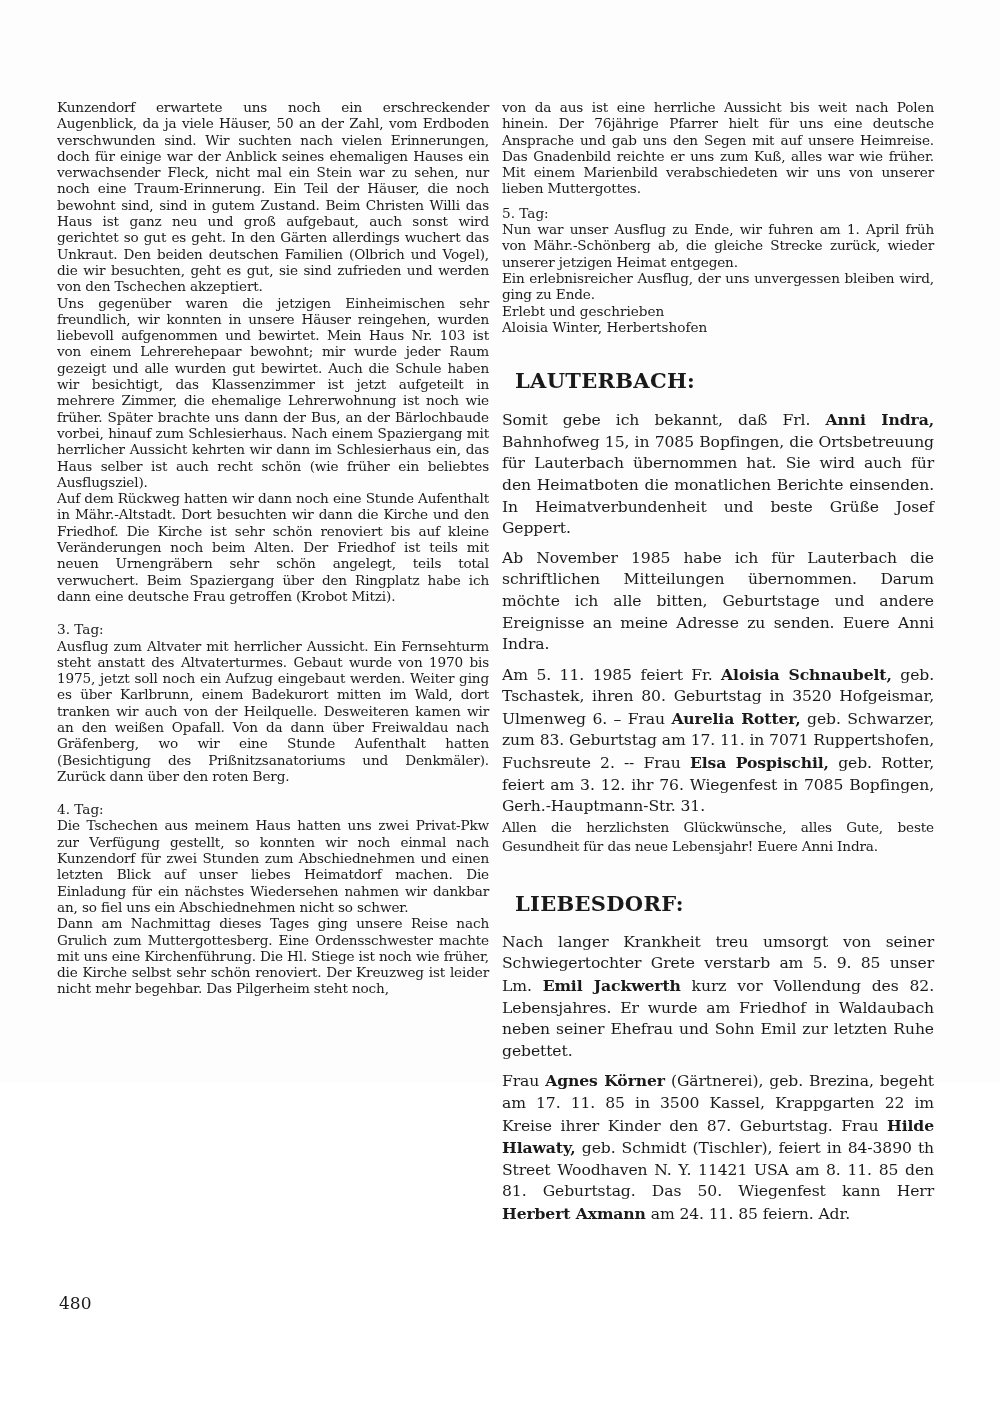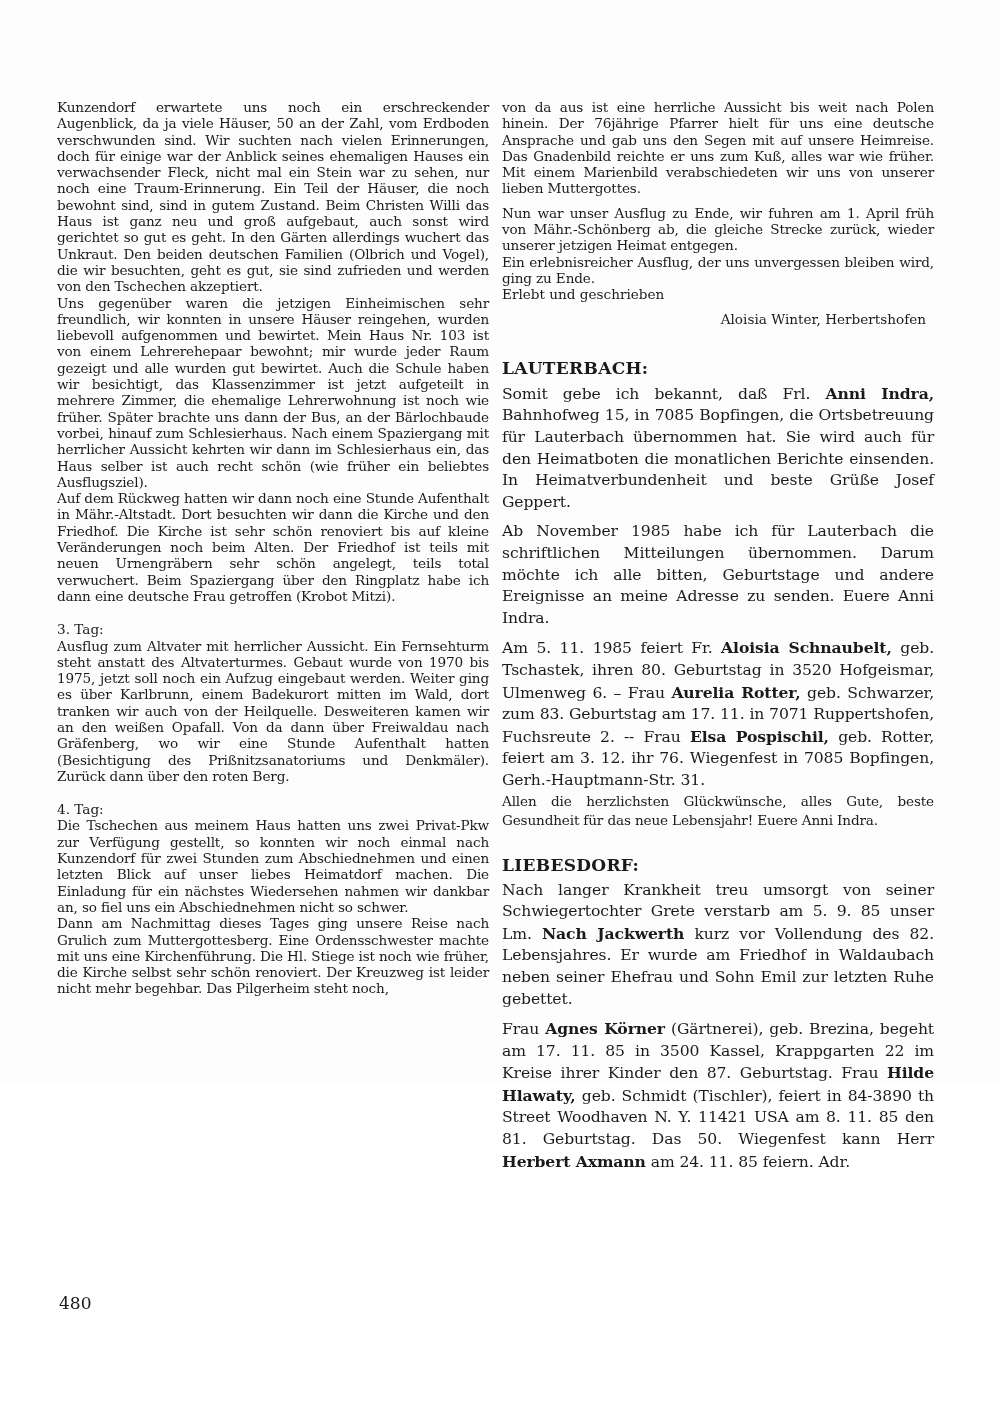--- a/index.html
+++ b/index.html
@@ -8,22 +8,22 @@
   .page { position: absolute; left: 0; top: 0; width: 1000px; height: 1083px; background: #fdfdfd; }
   .col { position: absolute; top: 99px; }
   .col-left { left: 57px; width: 432px; }
   .col-right { left: 502px; width: 432px; }
   .p { margin: 0; text-align: justify; font-size: 13.6px; line-height: 16.3px; letter-spacing: -0.15px; }
   .p.lg { font-size: 15.6px; line-height: 21.6px; letter-spacing: -0.1px; }
   .p.md { font-size: 13.6px; line-height: 19px; }
   .gap { height: 17px; }
   .gap-s { height: 8px; }
   .day { margin: 0; font-size: 13.6px; line-height: 16.3px; }
-  .sig { margin: 8px; text-align: right; font-size: 13.6px; line-height: 16.3px; }
-  .heading { margin: 0; font-weight: bold; font-size: 17px; line-height: 22px; letter-spacing: 0.3px; }
+  .sig { margin: 0; text-align: left; font-size: 13.6px; line-height: 16.3px; }
+  .heading { margin: 13px; font-weight: bold; font-size: 21px; line-height: 22px; letter-spacing: 0.3px; }
   b { font-weight: bold; }
   .pagenum { position: absolute; left: 59px; top: 1293px; font-size: 17px; }
 </style>
 </head>
 <body>
 
 <div class="page">
 
   <div class="col col-left">
     <p class="p">Kunzendorf erwartete uns noch ein erschreckender Augenblick, da ja viele Häuser, 50 an der Zahl, vom Erdboden verschwunden sind. Wir suchten nach vielen Erinnerungen, doch für einige war der Anblick seines ehemaligen Hauses ein verwachsender Fleck, nicht mal ein Stein war zu sehen, nur noch eine Traum-Erinnerung. Ein Teil der Häuser, die noch bewohnt sind, sind in gutem Zustand. Beim Christen Willi das Haus ist ganz neu und groß aufgebaut, auch sonst wird gerichtet so gut es geht. In den Gärten allerdings wuchert das Unkraut. Den beiden deutschen Familien (Olbrich und Vogel), die wir besuchten, geht es gut, sie sind zufrieden und werden von den Tschechen akzeptiert.</p>
@@ -34,37 +34,38 @@
     <p class="p">Ausflug zum Altvater mit herrlicher Aussicht. Ein Fernsehturm steht anstatt des Altvaterturmes. Gebaut wurde von 1970 bis 1975, jetzt soll noch ein Aufzug eingebaut werden. Weiter ging es über Karlbrunn, einem Badekurort mitten im Wald, dort tranken wir auch von der Heilquelle. Desweiteren kamen wir an den weißen Opafall. Von da dann über Freiwaldau nach Gräfenberg, wo wir eine Stunde Aufenthalt hatten (Besichtigung des Prißnitzsanatoriums und Denkmäler). Zurück dann über den roten Berg.</p>
     <div class="gap"></div>
     <p class="day">4. Tag:</p>
     <p class="p">Die Tschechen aus meinem Haus hatten uns zwei Privat-Pkw zur Verfügung gestellt, so konnten wir noch einmal nach Kunzendorf für zwei Stunden zum Abschiednehmen und einen letzten Blick auf unser liebes Heimatdorf machen. Die Einladung für ein nächstes Wiedersehen nahmen wir dankbar an, so fiel uns ein Abschiednehmen nicht so schwer.</p>
     <p class="p">Dann am Nachmittag dieses Tages ging unsere Reise nach Grulich zum Muttergottesberg. Eine Ordensschwester machte mit uns eine Kirchenführung. Die Hl. Stiege ist noch wie früher, die Kirche selbst sehr schön renoviert. Der Kreuzweg ist leider nicht mehr begehbar. Das Pilgerheim steht noch,</p>
   </div>
 
   <div class="col col-right">
     <p class="p">von da aus ist eine herrliche Aussicht bis weit nach Polen hinein. Der 76jährige Pfarrer hielt für uns eine deutsche Ansprache und gab uns den Segen mit auf unsere Heimreise. Das Gnadenbild reichte er uns zum Kuß, alles war wie früher. Mit einem Marienbild verabschiedeten wir uns von unserer lieben Muttergottes.</p>
     <div class="gap-s"></div>
+    <p class="day">5. Tag:</p>
     <p class="p">Nun war unser Ausflug zu Ende, wir fuhren am 1. April früh von Mähr.-Schönberg ab, die gleiche Strecke zurück, wieder unserer jetzigen Heimat entgegen.</p>
     <p class="p">Ein erlebnisreicher Ausflug, der uns unvergessen bleiben wird, ging zu Ende.</p>
     <p class="day">Erlebt und geschrieben</p>
     <p class="sig">Aloisia Winter, Herbertshofen</p>
 
     <div style="height:22px"></div>
     <h2 class="heading">LAUTERBACH:</h2>
     <div style="height:4px"></div>
     <p class="p lg"><span>Somit gebe ich bekannt, daß Frl. </span><b>Anni Indra,</b><span> Bahnhofweg 15, in 7085 Bopfingen, die Ortsbetreuung für Lauterbach übernommen hat. Sie wird auch für den Heimatboten die monatlichen Berichte einsenden. In Heimatverbundenheit und beste Grüße Josef Geppert.</span></p>
     <div class="gap-s"></div>
     <p class="p lg">Ab November 1985 habe ich für Lauterbach die schriftlichen Mitteilungen übernommen. Darum möchte ich alle bitten, Geburtstage und andere Ereignisse an meine Adresse zu senden. Euere Anni Indra.</p>
     <div class="gap-s"></div>
     <p class="p lg"><span>Am 5. 11. 1985 feiert Fr. </span><b>Aloisia Schnaubelt,</b><span> geb. Tschastek, ihren 80. Geburtstag in 3520 Hofgeismar, Ulmenweg 6. – Frau </span><b>Aurelia Rotter,</b><span> geb. Schwarzer, zum 83. Geburtstag am 17. 11. in 7071 Ruppertshofen, Fuchsreute 2. -- Frau </span><b>Elsa Pospischil,</b><span> geb. Rotter, feiert am 3. 12. ihr 76. Wiegenfest in 7085 Bopfingen, Gerh.-Hauptmann-Str. 31.</span></p>
     <p class="p md">Allen die herzlichsten Glückwünsche, alles Gute, beste Gesundheit für das neue Lebensjahr! Euere Anni Indra.</p>
 
     <div style="height:24px"></div>
     <h2 class="heading">LIEBESDORF:</h2>
     <div style="height:4px"></div>
-    <p class="p lg"><span>Nach langer Krankheit treu umsorgt von seiner Schwiegertochter Grete verstarb am 5. 9. 85 unser Lm. </span><b>Nach Jackwerth</b><span> kurz vor Vollendung des 82. Lebensjahres. Er wurde am Friedhof in Waldaubach neben seiner Ehefrau und Sohn Emil zur letzten Ruhe gebettet.</span></p>
+    <p class="p lg"><span>Nach langer Krankheit treu umsorgt von seiner Schwiegertochter Grete verstarb am 5. 9. 85 unser Lm. </span><b>Emil Jackwerth</b><span> kurz vor Vollendung des 82. Lebensjahres. Er wurde am Friedhof in Waldaubach neben seiner Ehefrau und Sohn Emil zur letzten Ruhe gebettet.</span></p>
     <div class="gap-s"></div>
     <p class="p lg"><span>Frau </span><b>Agnes Körner</b><span> (Gärtnerei), geb. Brezina, begeht am 17. 11. 85 in 3500 Kassel, Krappgarten 22 im Kreise ihrer Kinder den 87. Geburtstag. Frau </span><b>Hilde Hlawaty,</b><span> geb. Schmidt (Tischler), feiert in 84-3890 th Street Woodhaven N. Y. 11421 USA am 8. 11. 85 den 81. Geburtstag. Das 50. Wiegenfest kann Herr </span><b>Herbert Axmann</b><span> am 24. 11. 85 feiern. Adr.</span></p>
   </div>
 
   <div class="pagenum">480</div>
 </div>
 
 </body></html>

